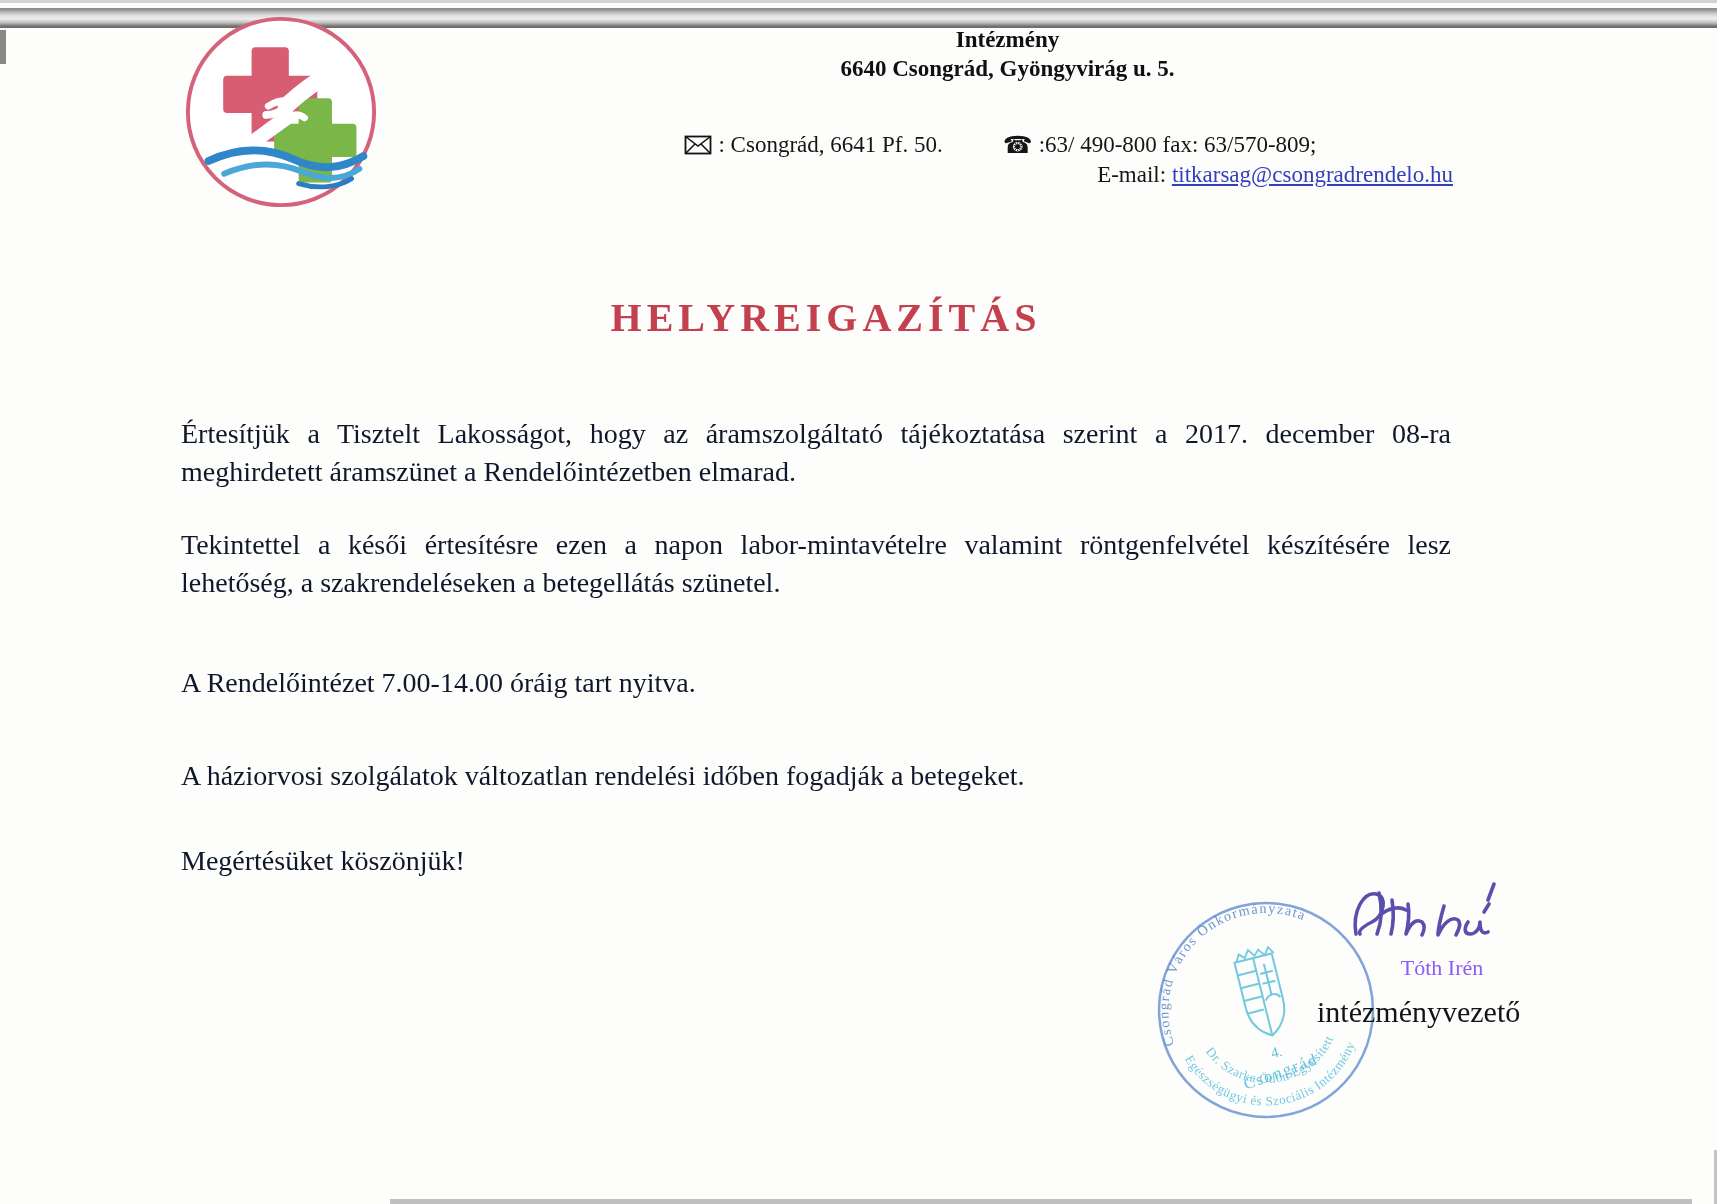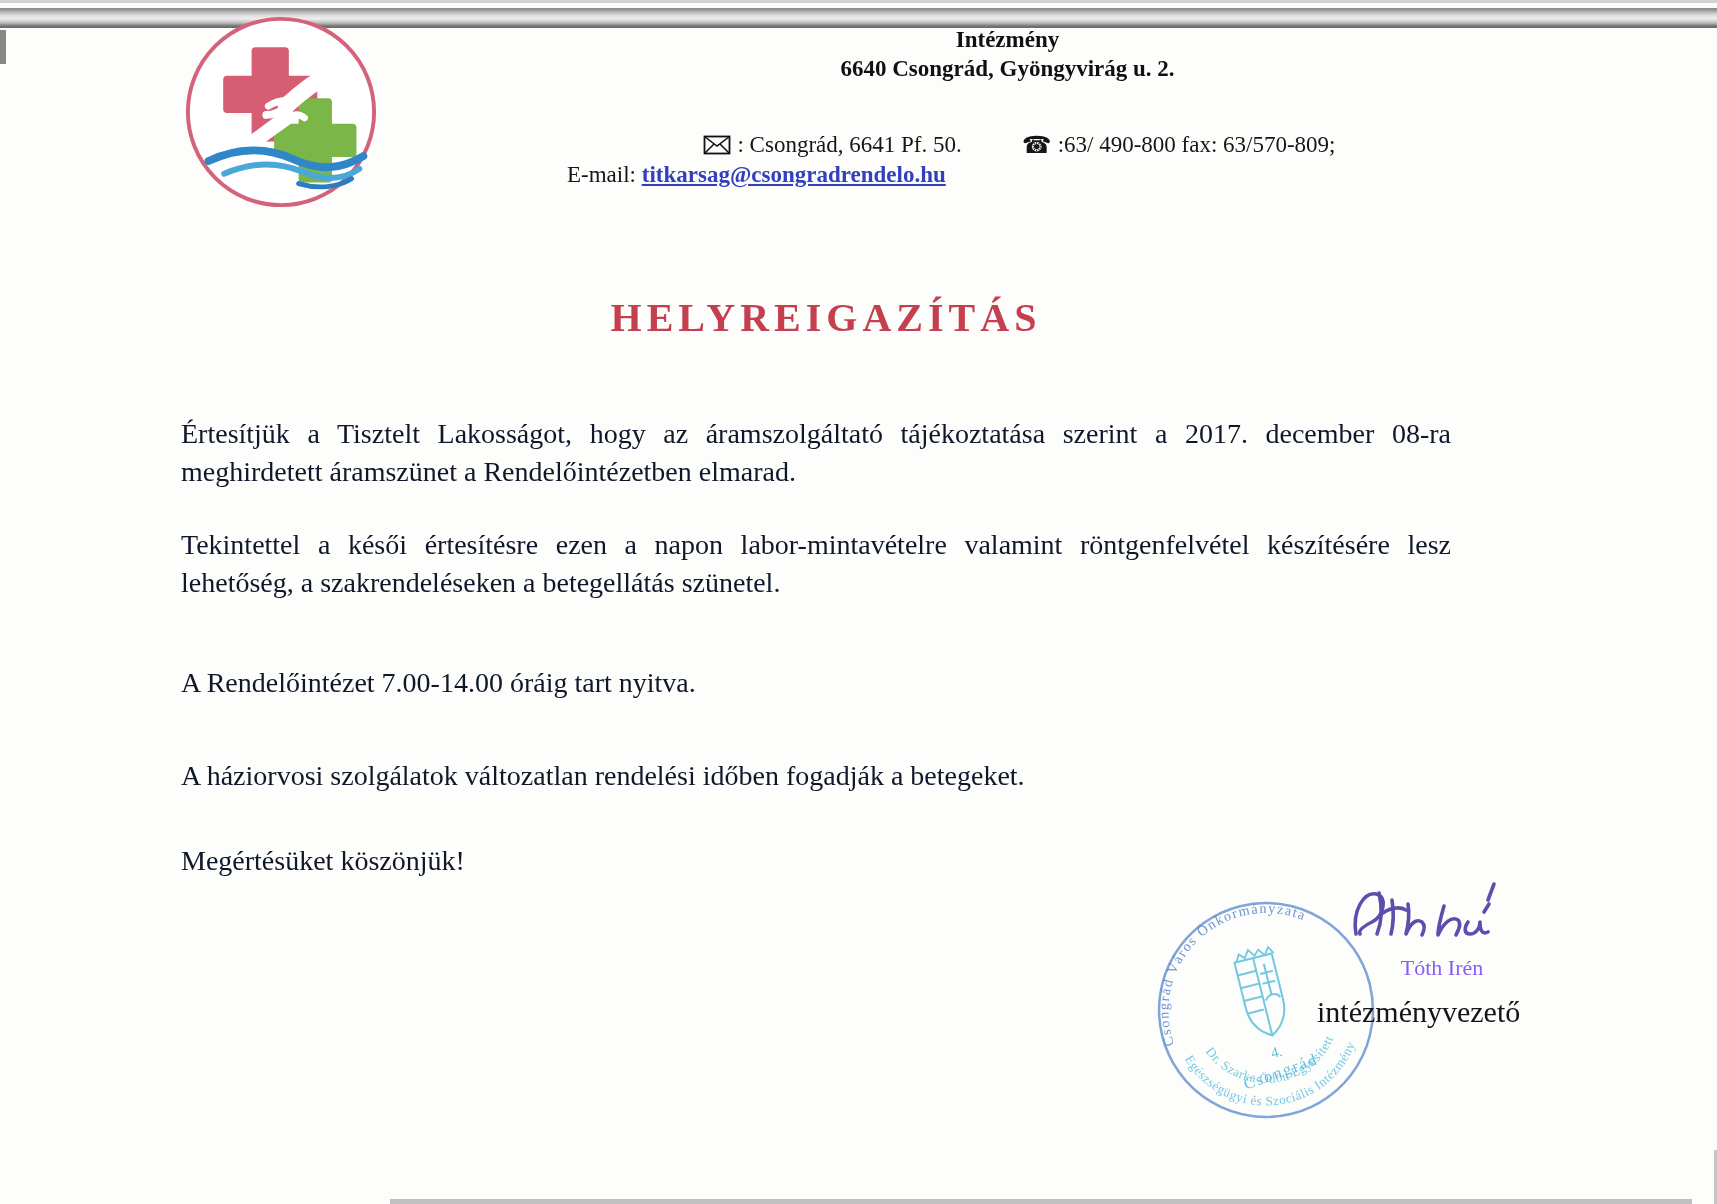--- a/index.html
+++ b/index.html
@@ -16,27 +16,27 @@
     background:linear-gradient(180deg,#9a9a9a 0%,#d9d9d9 30%,#efefef 55%,#bdbdbd 80%,#777 100%);
     border-top:2px solid #8f8f8f;border-bottom:2px solid #6f6f6f;}
   .scan-left-mark{left:0;top:30px;width:6px;height:34px;background:#555;opacity:.7;}
   .scan-bottom-band{left:390px;bottom:0;width:1302px;height:5px;background:#8e8e8e;opacity:.55;}
   .scan-right-edge{right:0;top:1150px;width:3px;height:54px;background:#c4c4c4;}
 
   
   .logo{left:183px;top:14px;width:196px;height:196px;}
   .hdr-org{left:555px;top:26px;width:905px;text-align:center;
     font-weight:bold;font-size:23px;line-height:28.5px;color:#101010;}
-  .hdr-contact{left:567px;top:131px;width:905px;text-align:left;font-size:23px;line-height:28px;color:#151515;}
+  .hdr-contact{left:548px;top:131px;width:905px;text-align:right;font-size:23px;line-height:28px;color:#151515;}
   .contact-row{display:flex;justify-content:center;align-items:center;gap:6px;}
   .contact-gap{display:inline-block;width:48px;}
   .env-icon{display:inline-block;vertical-align:-2px;}
   .phone-glyph{font-family:"DejaVu Sans",sans-serif;font-size:24px;line-height:24px;}
   .email-row{margin-top:2px;}
-  .email-link{text-decoration:underline;cursor:pointer;font-weight:bold;}
+  .email-link{text-decoration:underline;cursor:pointer;}
 
   
   .doc-title{left:181px;top:294px;width:1290px;text-align:center;
     font-weight:bold;font-size:40px;letter-spacing:5px;}
 
   
   .para{left:181px;width:1270px;font-size:28px;line-height:37.5px;color:#0f172a;}
   .line{display:block;}
   .line.fill{text-align:justify;text-align-last:justify;}
   .p1{top:415px;} .p2{top:526px;} .p3{top:664px;} .p4{top:757px;} .p5{top:842px;}
@@ -77,21 +77,21 @@
   </g>
   <g fill="none" stroke-linecap="round">
     <path d="M26,150 C56,136 86,136 112,148 C140,161 162,158 184,145" stroke="#2f86c8" stroke-width="8"></path>
     <path d="M42,163 C70,151 98,151 122,161 C146,171 164,169 180,158" stroke="#4aa8d8" stroke-width="6"></path>
     <path d="M118,173 C138,179 158,177 172,168" stroke="#2a7dc0" stroke-width="5"></path>
   </g>
 </svg>
 
 <div class="abs hdr-org">
   <div>Intézmény</div>
-  <div>6640 Csongrád, Gyöngyvirág u. 2.</div>
+  <div>6640 Csongrád, Gyöngyvirág u. 5.</div>
 </div>
 
 <div class="abs hdr-contact">
   <div class="contact-row">
     <svg class="env-icon" width="28" height="20" viewBox="0 0 28 20">
       <rect x="1.5" y="1.5" width="25" height="17" fill="none" stroke="#111" stroke-width="1.8"></rect>
       <path d="M1.5,1.5 L14,11 L26.5,1.5 M1.5,18.5 L11,9 M26.5,18.5 L17,9" fill="none" stroke="#111" stroke-width="1.5"></path>
     </svg>
     <span>: Csongrád, 6641 Pf. 50.</span>
     <span class="contact-gap"></span>

